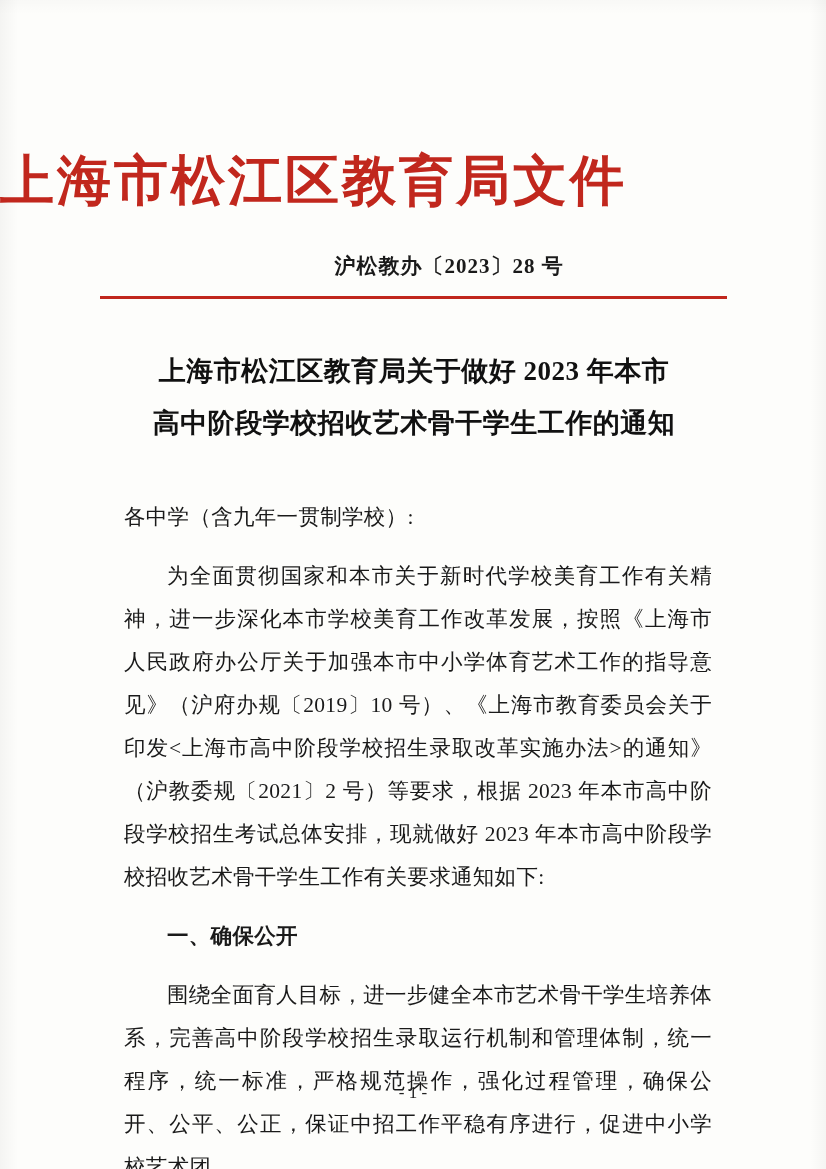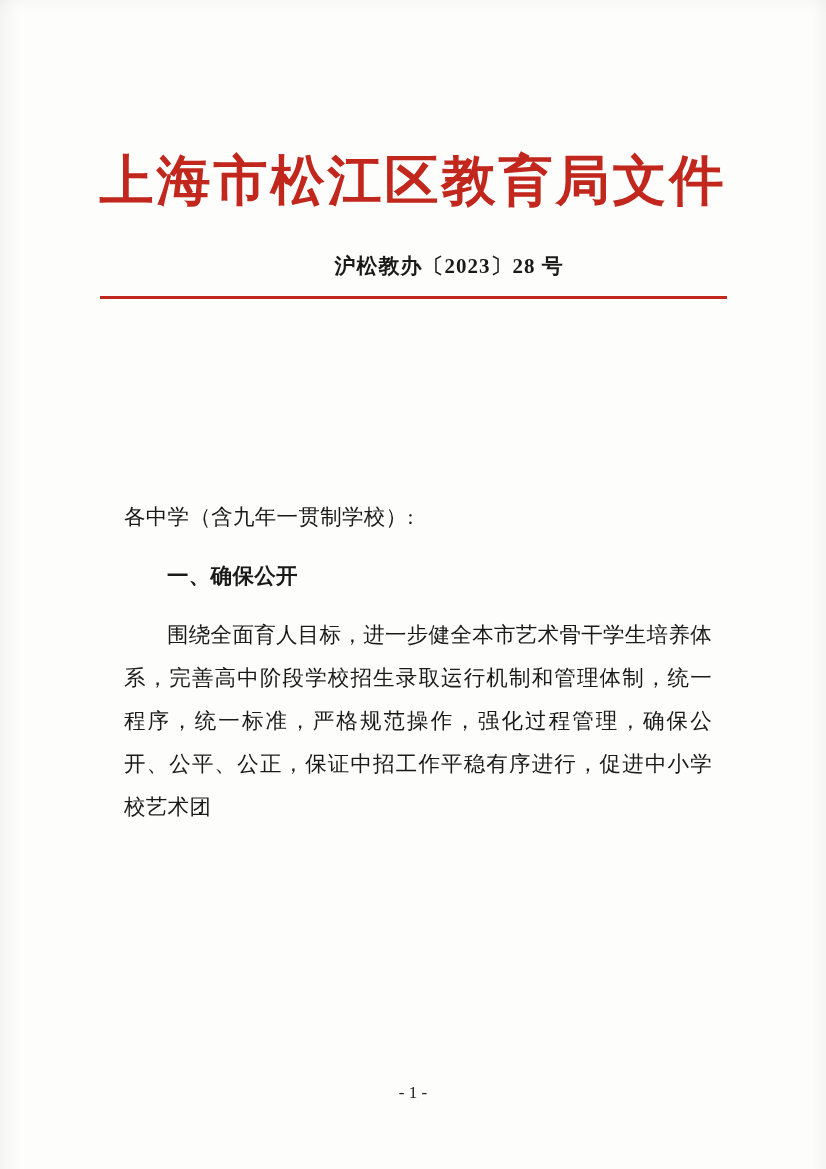--- a/index.html
+++ b/index.html
@@ -24,21 +24,21 @@
       linear-gradient(90deg, rgba(0,0,0,0.035) 0px, rgba(0,0,0,0.0) 18px),
       linear-gradient(270deg, rgba(0,0,0,0.03) 0px, rgba(0,0,0,0.0) 16px),
       linear-gradient(180deg, rgba(0,0,0,0.02) 0px, rgba(0,0,0,0.0) 14px);
     pointer-events: none;
   }
   .doc-title {
     position: absolute;
     top: 145px;
     left: 0;
     width: 826px;
-    text-align: center;
+    text-align: left;
     color: #c1271d;
     font-family: "Liberation Serif", "DejaVu Serif", serif;
     font-weight: bold;
     font-size: 54px;
     letter-spacing: 3px;
     white-space: nowrap;
   }
   .doc-number {
     position: absolute;
     top: 252px;
@@ -111,21 +111,26 @@
 
 <div class="page">
   <div class="paper-tint"></div>
 
   <div class="doc-title">上海市松江区教育局文件</div>
 
   <div class="doc-number">沪松教办〔2023〕28 号</div>
 
   <div class="red-rule"></div>
 
+  <div class="main-heading">
+    <span class="line">上海市松江区教育局关于做好 2023 年本市</span>
+    <span class="line">高中阶段学校招收艺术骨干学生工作的通知</span>
+  </div>
 
   <div class="body-text">
     <p>各中学（含九年一贯制学校）:</p>
+    <p class="indent2">为全面贯彻国家和本市关于新时代学校美育工作有关精神，进一步深化本市学校美育工作改革发展，按照《上海市人民政府办公厅关于加强本市中小学体育艺术工作的指导意见》（沪府办规〔2019〕10 号）、《上海市教育委员会关于印发&lt;上海市高中阶段学校招生录取改革实施办法&gt;的通知》（沪教委规〔2021〕2 号）等要求，根据 2023 年本市高中阶段学校招生考试总体安排，现就做好 2023 年本市高中阶段学校招收艺术骨干学生工作有关要求通知如下:</p>
     <p class="sec-heading">一、确保公开</p>
     <p class="indent2">围绕全面育人目标，进一步健全本市艺术骨干学生培养体系，完善高中阶段学校招生录取运行机制和管理体制，统一程序，统一标准，严格规范操作，强化过程管理，确保公开、公平、公正，保证中招工作平稳有序进行，促进中小学校艺术团</p>
   </div>
 
   <div class="page-number">- 1 -</div>
 </div>
 
 </body></html>

